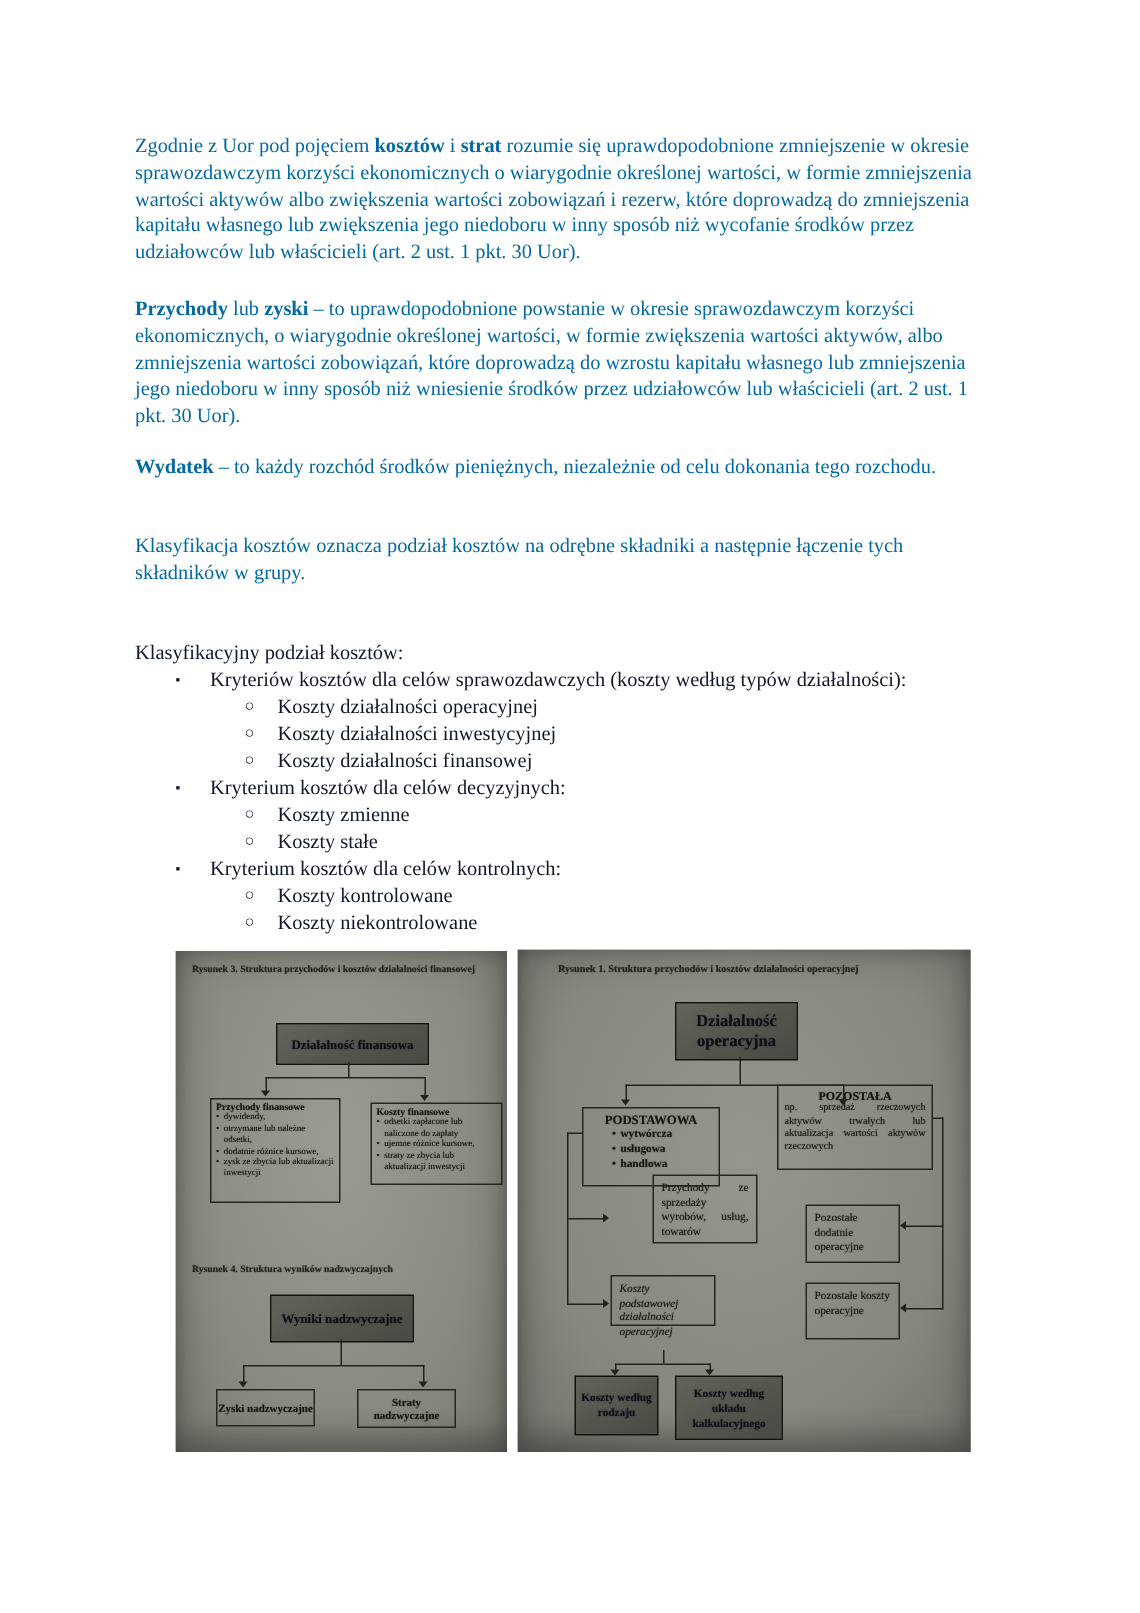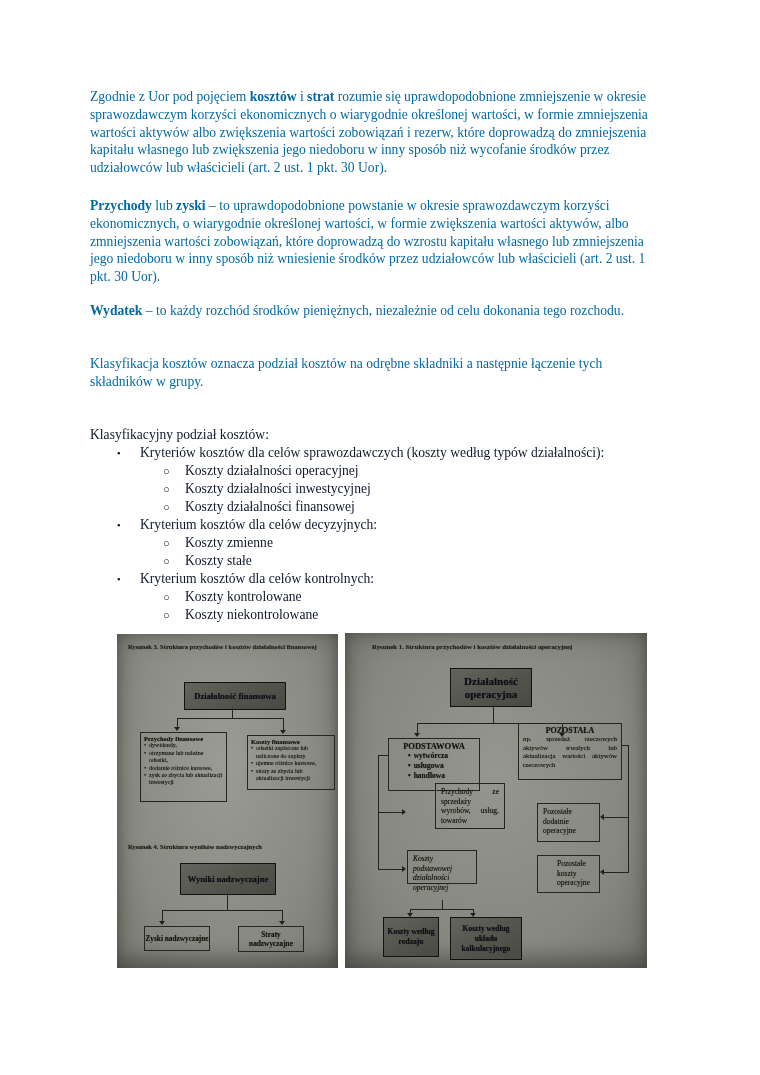--- a/index.html
+++ b/index.html
@@ -200,21 +200,21 @@
       <div class="obox-t" style="font-size:8px;text-align:center;">POZOSTAŁA</div>
       <div style="position:static;font-size:6.8px;line-height:8.6px;text-align:justify;">np. sprzedaż rzeczowych aktywów trwałych lub aktualizacja wartości aktywów rzeczowych</div>
     </div>
 
     <div class="obox" style="left:62px;top:150px;width:70px;height:46px;padding:3px 5px;font-size:7.5px;line-height:9.6px;text-align:justify;margin-left:28px;"><span style="position:static;">Przychody ze sprzedaży wyrobów, usług, towarów</span></div>
 
     <div class="obox" style="left:62px;top:217px;width:70px;height:34px;padding:3px 5px;font-size:7.5px;line-height:9.6px;font-style:italic;"><span style="position:static;">Koszty podstawowej działalności operacyjnej</span></div>
 
     <div class="obox" style="left:192px;top:170px;width:63px;height:39px;padding:3px 5px;font-size:7.5px;line-height:9.6px;"><span style="position:static;">Pozostałe dodatnie operacyjne</span></div>
 
-    <div class="obox" style="left:192px;top:222px;width:63px;height:38px;padding:3px 19px;font-size:7.5px;line-height:9.6px;"><span style="position:static;">Pozostałe koszty operacyjne</span></div>
+    <div class="obox" style="left:192px;top:222px;width:63px;height:38px;padding:3px 5px;font-size:7.5px;line-height:9.6px;"><span style="position:static;">Pozostałe koszty operacyjne</span></div>
 
     <div class="ln" style="left:33px;top:122px;width:1px;height:115px;"></div>
     <div class="ln" style="left:33px;top:122px;width:10px;height:1px;"></div>
     <div class="ln" style="left:33px;top:179px;width:25px;height:1px;"></div>
     <div class="arr a-r" style="left:57px;top:176px;"></div>
     <div class="ln" style="left:33px;top:236px;width:25px;height:1px;"></div>
     <div class="arr a-r" style="left:57px;top:233px;"></div>
 
     <div class="ln" style="left:283px;top:112px;width:1px;height:128px;"></div>
     <div class="ln" style="left:277px;top:112px;width:7px;height:1px;"></div>

